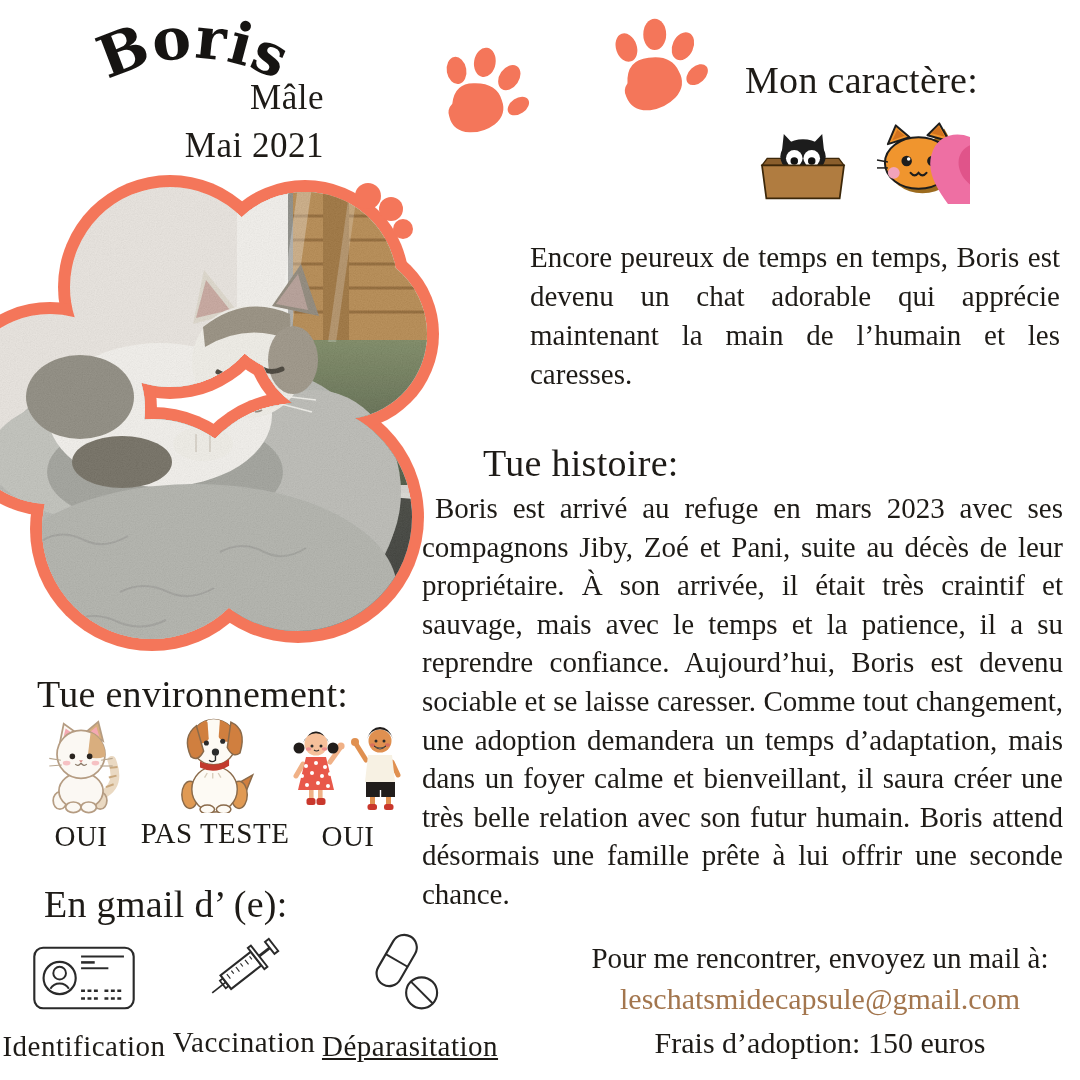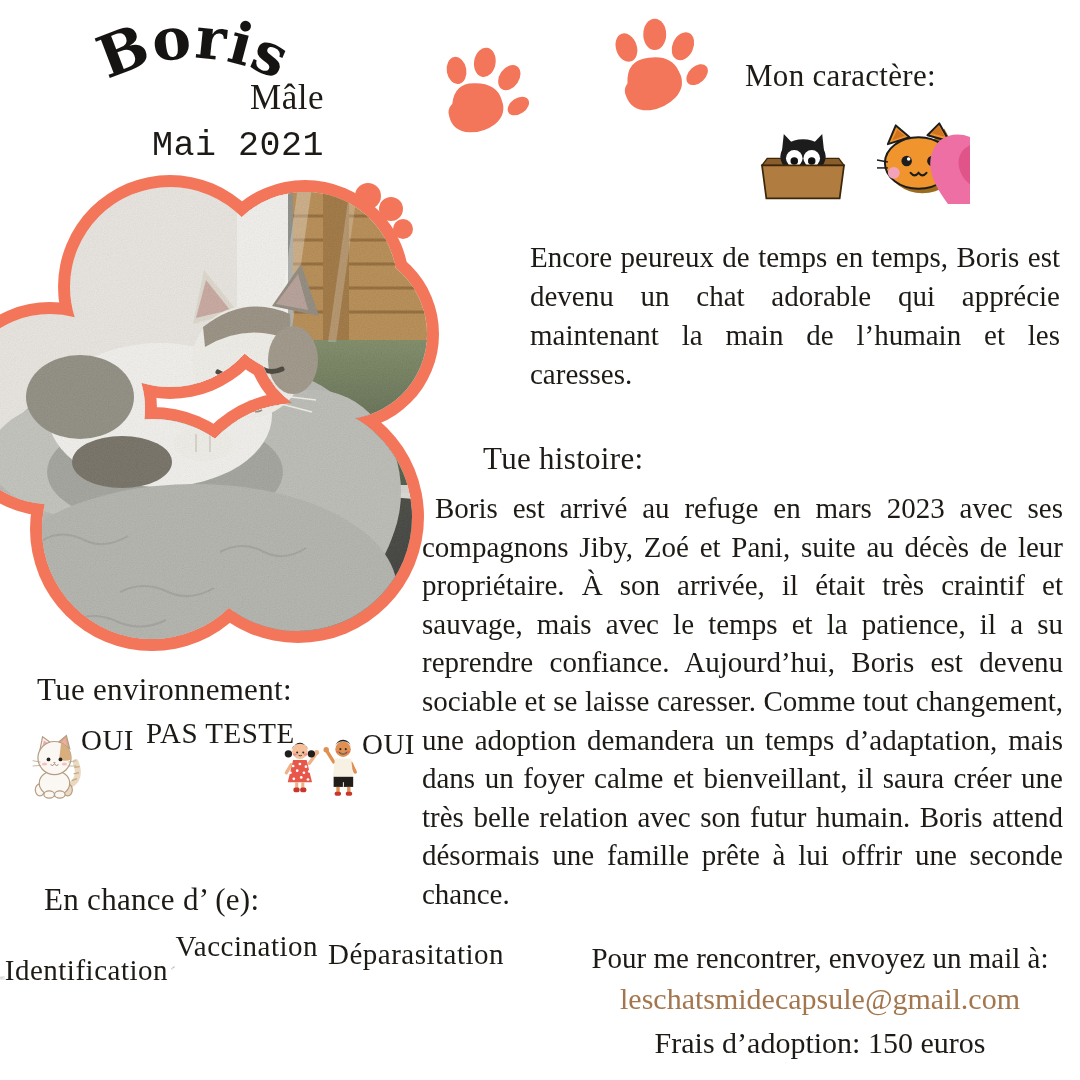--- a/index.html
+++ b/index.html
@@ -4,45 +4,45 @@
 <style>
   html,body{margin:0;padding:0;background:#888;}
   .page{
     position:relative;width:1080px;height:1080px;background:#ffffff;
     overflow:hidden;font-family:"Liberation Serif","DejaVu Serif",serif;color:#1e1b17;
   }
   .abs{position:absolute;}
   .title-arc{position:absolute;left:62px;top:4px;width:262px;height:102px;}
   .subtitle{position:absolute;left:58px;width:266px;text-align:right;font-size:35px;letter-spacing:.5px;}
   .sex-line{top:78px;}
-  .birth-line{top:126px;font-family:Liberation Mono, monospace;}
-  .heading{font-size:31px;letter-spacing:.3px;white-space:nowrap;}
+  .birth-line{top:126px;}
+  .heading{font-size:38px;letter-spacing:.3px;white-space:nowrap;}
   .char-title{left:745px;top:58px;}
   .intro{
     left:530px;top:238px;width:530px;font-size:29px;line-height:39px;
     text-align:justify;margin:0;
   }
   .story-title{left:483px;top:441px;}
   .story{
     left:422px;top:489px;width:641px;font-size:29px;line-height:38.6px;
     text-align:justify;text-indent:13px;margin:0;
   }
   .env-title{left:37px;top:672px;}
   .ordre-title{left:44px;top:882px;}
-  .item{position:absolute;display:flex;flex-direction:row;align-items:flex-start;}
+  .item{position:absolute;display:flex;flex-direction:column;align-items:center;}
   .item .lab{font-size:29px;letter-spacing:.5px;white-space:nowrap;}
   .env-cat{left:28px;top:718px;width:106px;}
   .env-dog{left:146px;top:713px;width:138px;}
   .env-kids{left:281px;top:720px;width:134px;}
   .env-cat .lab{margin-top:6px;}
   .env-dog .lab{margin-top:4px;}
   .env-kids .lab{margin-top:8px;}
   .h-id{left:0px;top:940px;width:168px;}
   .h-vac{left:170px;top:920px;width:148px;}
-  .h-pill{left:328px;top:926px;width:164px;}
+  .h-pill{left:328px;top:926px;width:164px;text-decoration:underline;}
   .h-id .lab{margin-top:14px;}
   .h-vac .lab{margin-top:10px;}
   .h-pill .lab{margin-top:12px;}
   .contact{left:553px;top:942px;width:534px;text-align:center;}
   .contact .c1{font-size:29px;margin:0 0 7px 0;}
   .contact .mail{font-size:30px;color:#a3764e;margin:0 0 10px 0;cursor:pointer;}
   .contact .fees{font-size:30px;margin:0;}
   .paw1{left:433px;top:45px;width:98px;height:98px;transform:rotate(14deg);color:#f4765a;}
   .paw2{left:605px;top:16px;width:104px;height:104px;transform:rotate(5deg);color:#f4765a;}
   .photo{left:0px;top:172px;width:452px;height:480px;}
@@ -351,21 +351,21 @@
       <rect x="78" y="62" width="29" height="15" fill="#211d1b"></rect>
       <line x1="92.5" y1="70" x2="92.5" y2="77" stroke="#ffffff" stroke-width="1.4"></line>
       <rect x="82" y="77" width="5" height="8" fill="#e09050"></rect>
       <rect x="98" y="77" width="5" height="8" fill="#e09050"></rect>
       <rect x="79.5" y="84" width="9.5" height="6" rx="2.5" fill="#c9372c"></rect>
       <rect x="96" y="84" width="9.5" height="6" rx="2.5" fill="#c9372c"></rect>
     </svg>
     <div class="lab">OUI</div>
   </div>
 
-  <div class="abs heading ordre-title">En chance d’ (e):</div>
+  <div class="abs heading ordre-title">En gmail d’ (e):</div>
 
   <div class="item h-id">
     <svg width="110" height="76" viewBox="0 0 110 78" fill="none" stroke="#2a2a2a">
       <rect x="4" y="8" width="102" height="62" rx="9" stroke-width="2.2"></rect>
       <circle cx="30" cy="39" r="16.5" stroke-width="2.2"></circle>
       <circle cx="30" cy="34" r="6.5" stroke-width="2"></circle>
       <path d="M20.5 50 A11 11 0 0 1 39.5 50" stroke-width="2"></path>
       <line x1="52" y1="17" x2="96" y2="17" stroke-width="2"></line>
       <line x1="52" y1="23" x2="66" y2="23" stroke-width="2.6"></line>
       <line x1="52" y1="29" x2="80" y2="29" stroke-width="2"></line>

